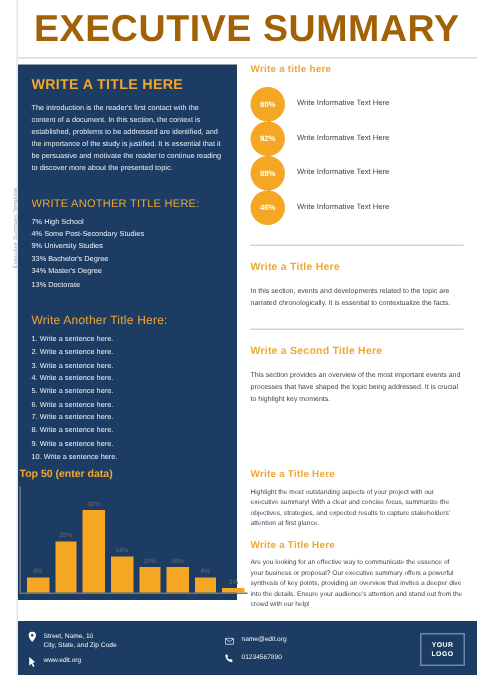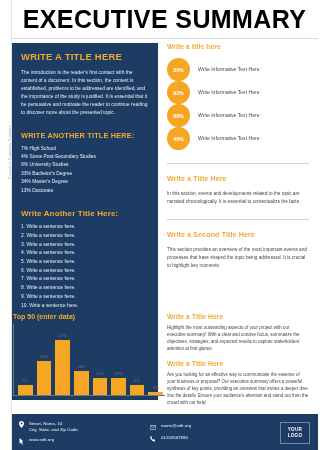--- a/index.html
+++ b/index.html
@@ -24,21 +24,21 @@
     white-space:nowrap;text-align:center;
   }
 
   
   .header{
     position:absolute;left:11px;top:0;right:0;height:38px;
     display:flex;align-items:center;justify-content:center;
   }
   .header h1{
     margin:0;font-size:25px;font-weight:bold;letter-spacing:.4px;
-    color:#000000;line-height:1;
+    color:#a16207;line-height:1;
   }
   .header-rule{
     position:absolute;left:11px;top:38px;right:0;height:1px;background:#d8dbdf;
   }
 
   
   .navy{
     position:absolute;left:11px;top:43px;width:147px;height:357px;
     background:#1d3c63;
     padding:9px 10px 0 10px;
@@ -46,21 +46,21 @@
     color:#ffffff;
   }
   .navy h2{
     margin:0 0 6px 0;font-size:9.5px;font-weight:bold;color:#f0a830;
     letter-spacing:.2px;line-height:1.15;
   }
   .navy .body{
     font-size:4.9px;line-height:1.62;color:#e8ecf1;margin:0;
   }
   .navy h3{
-    margin:14px 0 5px 0;font-size:7.4px;font-weight:bold;color:#f0a830;
+    margin:14px 0 5px 0;font-size:7.4px;font-weight:normal;color:#f0a830;
     letter-spacing:.15px;
   }
   .navy h3.mix{font-size:8px;}
   .stat-list{list-style:none;margin:0;padding:0;}
   .stat-list li{font-size:4.9px;line-height:1.72;color:#eef1f5;}
   .num-list{list-style:none;margin:0;padding:0;}
   .num-list li{font-size:4.9px;line-height:1.78;color:#eef1f5;}
 
   
   .right{

